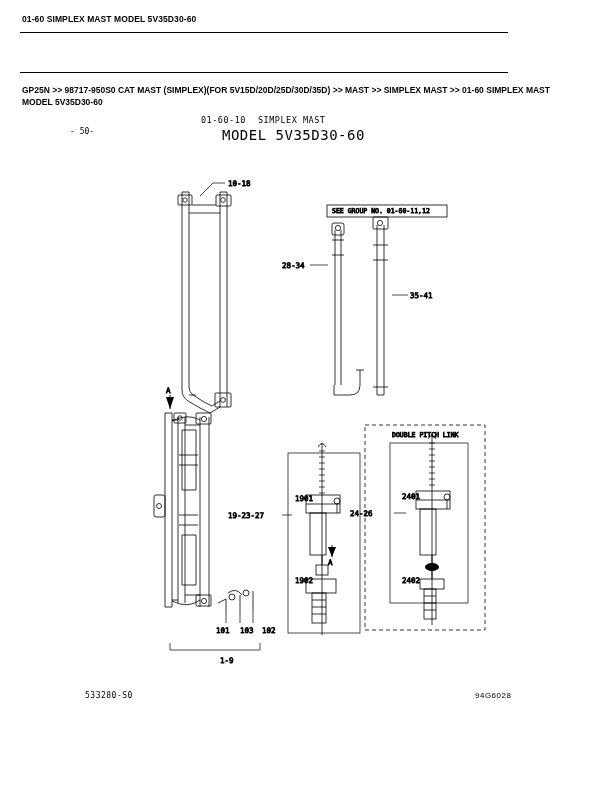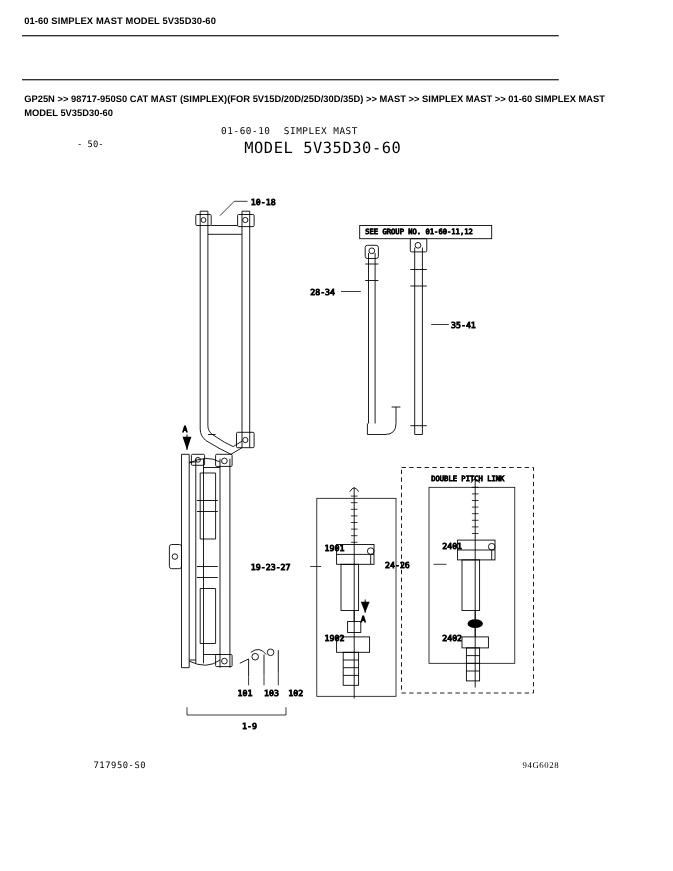--- a/index.html
+++ b/index.html
@@ -94,21 +94,21 @@
     top: 596px;
     font-size: 8px;
     font-family: "DejaVu Sans Mono", monospace;
     letter-spacing: 0.5px;
   }
   .foot-right {
     position: absolute;
     left: 415px;
     top: 596px;
     font-size: 8px;
-    font-family: Liberation Serif, serif;
+    font-family: Liberation Sans, sans-serif;
     letter-spacing: 0.5px;
   }
   svg.art {
     position: absolute;
     left: 0;
     top: 0;
     width: 492px;
     height: 620px;
   }
   .lbl {
@@ -317,17 +317,17 @@
           <text class="lbl-s" x="332" y="342">DOUBLE PITCH LINK</text>
         </g>
         <path d="M334 418 L346 418" stroke-width="0.7"></path>
         <text class="lbl" x="290" y="421">24-26</text>
         <text class="lbl" x="342" y="404">2401</text>
         <text class="lbl" x="342" y="488">2402</text>
 
       </g>
     </svg>
 
-    <div class="foot-left">717950-S0</div>
+    <div class="foot-left">533280-S0</div>
     <div class="foot-right">94G6028</div>
   </div>
 
 </div>
 
 </body></html>

